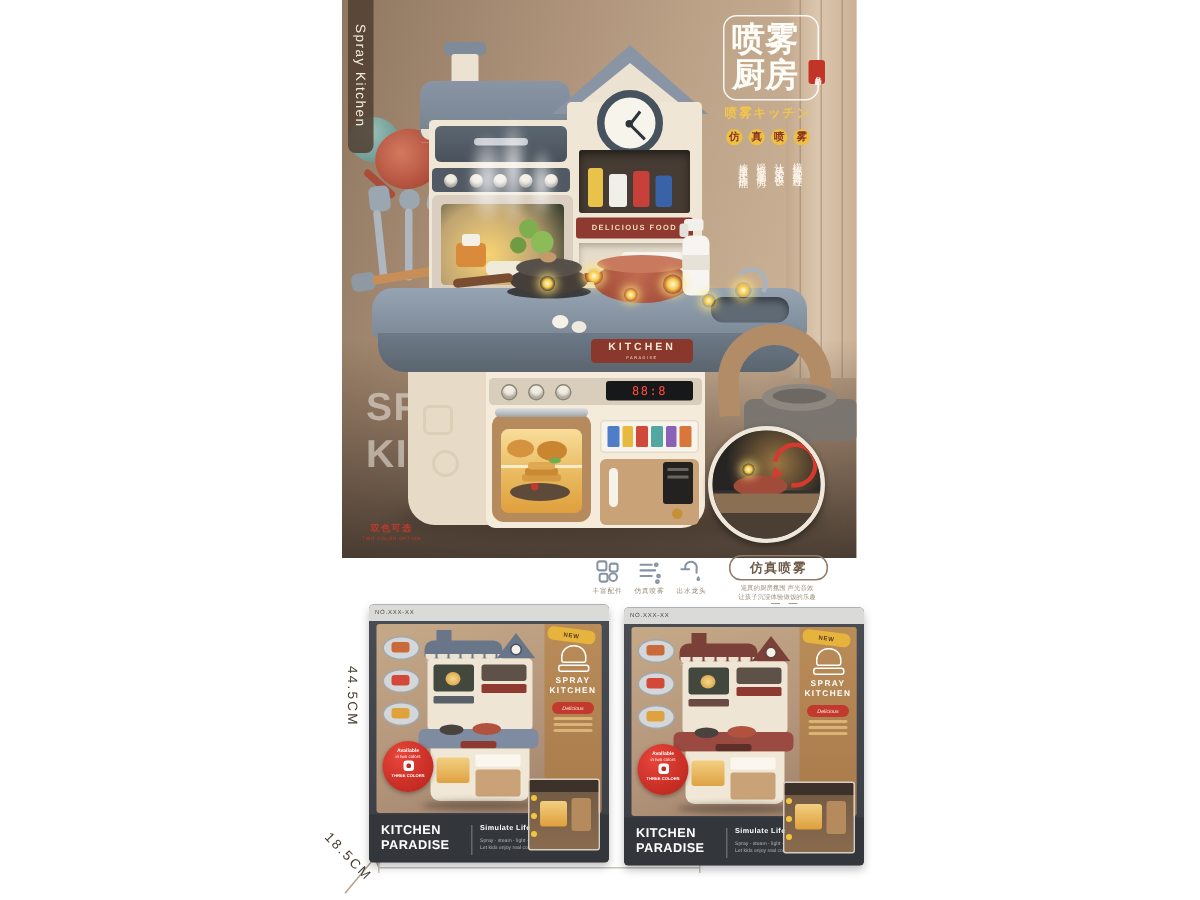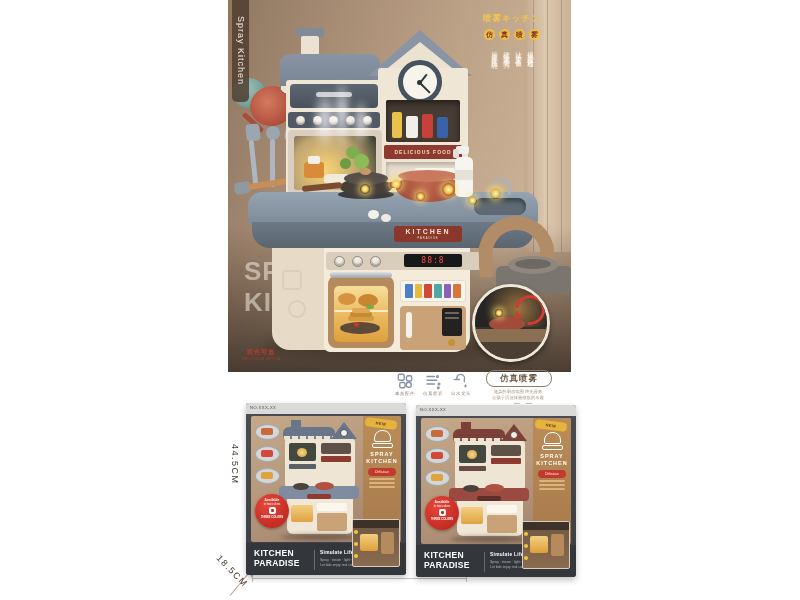--- a/index.html
+++ b/index.html
@@ -218,21 +218,21 @@
     <div class="abs" style="left:166px;top:226px;width:68px;height:16px;background:#8a372c;border-radius:3px;text-align:center;color:#f3e6d2;">
       <div style="font-size:7px;font-weight:700;letter-spacing:2px;line-height:11px;">KITCHEN</div>
       <div style="font-size:2.6px;letter-spacing:1px;line-height:3px;">PARADISE</div>
     </div>
 
     <div class="abs" style="left:44px;top:248px;width:54px;height:102px;background:#e7dbc8;border-radius:0 0 0 18px;">
       <div class="abs" style="left:10px;top:22px;width:16px;height:16px;border:2px solid #dccfb8;border-radius:4px;"></div>
       <div class="abs" style="left:16px;top:52px;width:14px;height:14px;border:2px solid #dccfb8;border-radius:50%;"></div>
     </div>
     <div class="abs" style="left:96px;top:248px;width:146px;height:104px;background:#f4ebdb;border-radius:0 0 16px 6px;"></div>
-    <div class="abs" style="left:98px;top:252px;width:142px;height:18px;background:#d9cebc;border-radius:3px;padding-left:16px;">
+    <div class="abs" style="left:98px;top:252px;width:142px;height:18px;background:#d9cebc;border-radius:3px;">
       <div class="knob" style="position:absolute;left:8px;top:4px;border:1px solid #8d8674;"></div>
       <div class="knob" style="position:absolute;left:26px;top:4px;border:1px solid #8d8674;"></div>
       <div class="knob" style="position:absolute;left:44px;top:4px;border:1px solid #8d8674;"></div>
       <div class="abs" style="left:78px;top:2px;width:58px;height:13px;background:#17181a;border-radius:2px;text-align:center;line-height:13px;font-family:'DejaVu Sans Mono',monospace;font-size:8px;color:#ff4b3a;letter-spacing:1px;">88:8</div>
     </div>
 
     <div class="abs" style="left:100px;top:276px;width:66px;height:72px;background:#b58a5c;border-radius:8px;"></div>
     <div class="abs" style="left:102px;top:272px;width:62px;height:6px;background:linear-gradient(180deg,#dfe1e3,#9ea3a8);border-radius:3px;"></div>
     <div class="abs" style="left:106px;top:286px;width:54px;height:56px;border-radius:5px;overflow:hidden;background:linear-gradient(180deg,#f8dd9a,#e9b95f 55%,#df9f3c);">
       <div class="abs" style="left:0;top:24px;width:54px;height:2px;background:#f6ecc9;"></div>
@@ -267,20 +267,27 @@
     <div class="abs" style="left:268px;top:266px;width:76px;height:28px;background:#7b7570;border-radius:6px;"></div>
     <div class="abs" style="left:280px;top:256px;width:50px;height:18px;background:#8d8780;border-radius:50%;">
       <div class="abs" style="left:7px;top:3px;width:36px;height:10px;background:#6e6862;border-radius:50%;"></div>
     </div>
 
     <div class="sidetag">
         <span>Spray Kitchen</span>
       </div>
 
     <div class="titleblk">
+      <div class="tbox">
+        <div>喷雾</div>
+        <div>厨房</div>
+        <div class="seal">
+            <span>新品</span>
+          </div>
+      </div>
       <div class="subjp">喷雾キッチン</div>
       <div class="badges">
         <i>仿</i>
           <i>真</i>
           <i>喷</i>
           <i>雾</i>
       </div>
       <div class="sellcols">
         <span>模拟真实烹饪过程</span>
         <span>让孩子爱上做饭</span>

